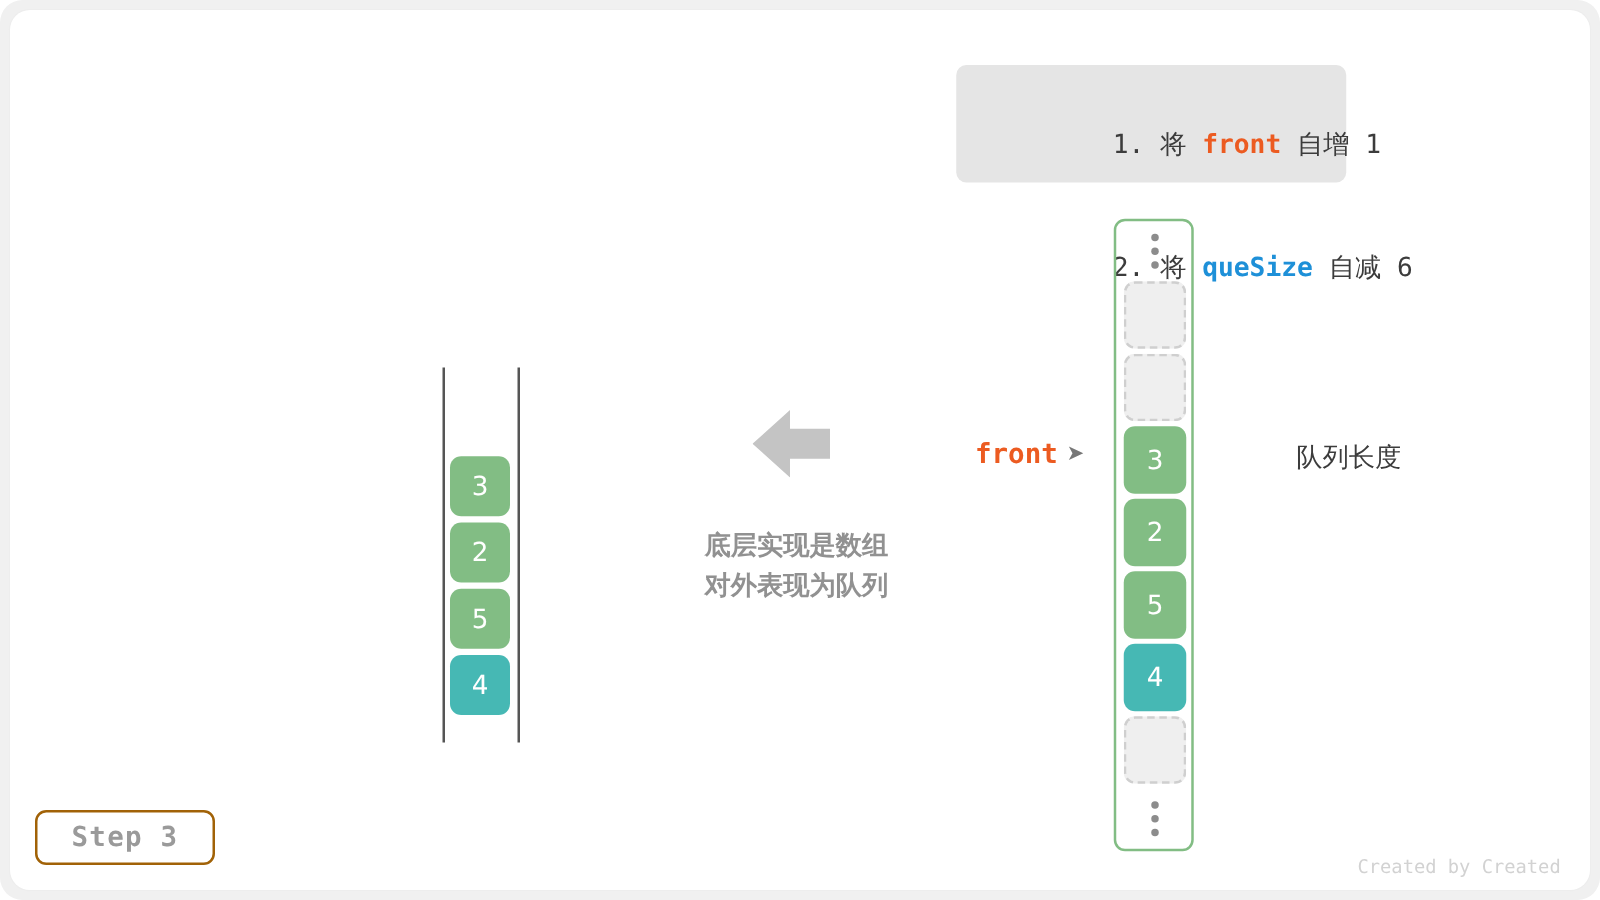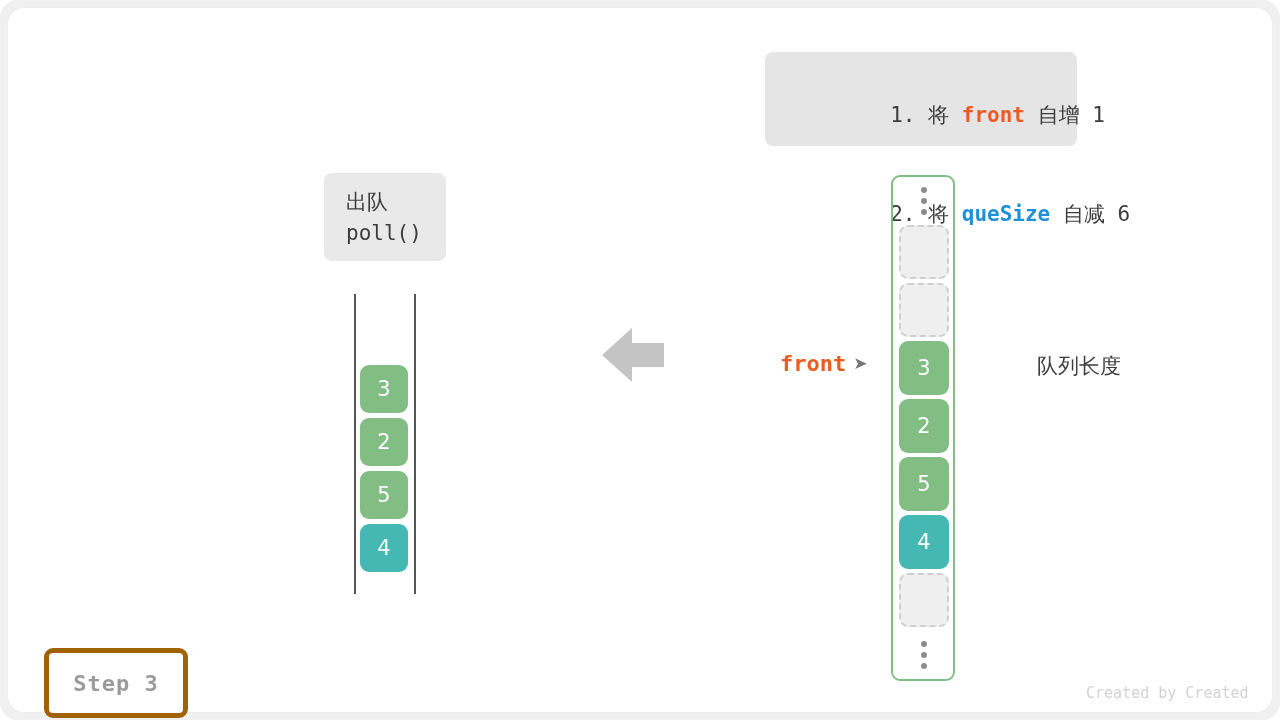--- a/index.html
+++ b/index.html
@@ -228,25 +228,25 @@
     font-family: "DejaVu Sans Mono", monospace;
     font-size: 21px;
     line-height: 34px;
     color: #3c3c3c;
     white-space: pre;
   }
 
   
   #step-badge {
     position: absolute;
-    left: 36px;
+    left: 20px;
     top: 640px;
     width: 144px;
-    height: 70px;
-    border: 5px solid #a16207;
+    height: 44px;
+    border: 2px solid #a16207;
     border-radius: 9px;
     box-sizing: border-box;
     display: flex;
     align-items: center;
     justify-content: center;
     background: #ffffff;
   }
   #step-badge span {
     font-family: "DejaVu Sans Mono", monospace;
     font-weight: bold;
@@ -274,42 +274,42 @@
 
     <div id="instruction-box">
       <div class="instr-line">
         <span>1.</span><span> </span><span>将 </span><span class="kw-front">front</span><span> 自增 1</span>
       </div>
       <div class="instr-line">
         <span>2.</span><span> </span><span>将 </span><span class="kw-quesize">queSize</span><span> 自减 6</span>
       </div>
     </div>
 
-    <div id="poll-box">
-      <div class="l1">出队</div>
-      <div class="l2">poll()</div>
-    </div>
 
     <div id="left-queue">
       <div class="rail rail-left"></div>
       <div class="rail rail-right"></div>
       <div id="left-boxes">
         <div class="cell green">3</div>
         <div class="cell green">2</div>
         <div class="cell green">5</div>
         <div class="cell teal">4</div>
       </div>
     </div>
 
     <div id="center-arrow">
       <svg width="62" height="54" viewBox="0 0 62 54">
         <polygon points="0,27 30,0 30,15 62,15 62,39 30,39 30,54" fill="#c4c4c4"></polygon>
       </svg>
     </div>
 
+    <div id="center-caption">
+      <div>底层实现是数组</div>
+      <div>对外表现为队列</div>
+    </div>
 
     <div id="front-pointer">
       <span class="lbl">front</span>
       <span class="chev">➤</span>
     </div>
 
     <div id="right-array">
       <div id="right-slots">
         <div class="dots">
           <span></span>

